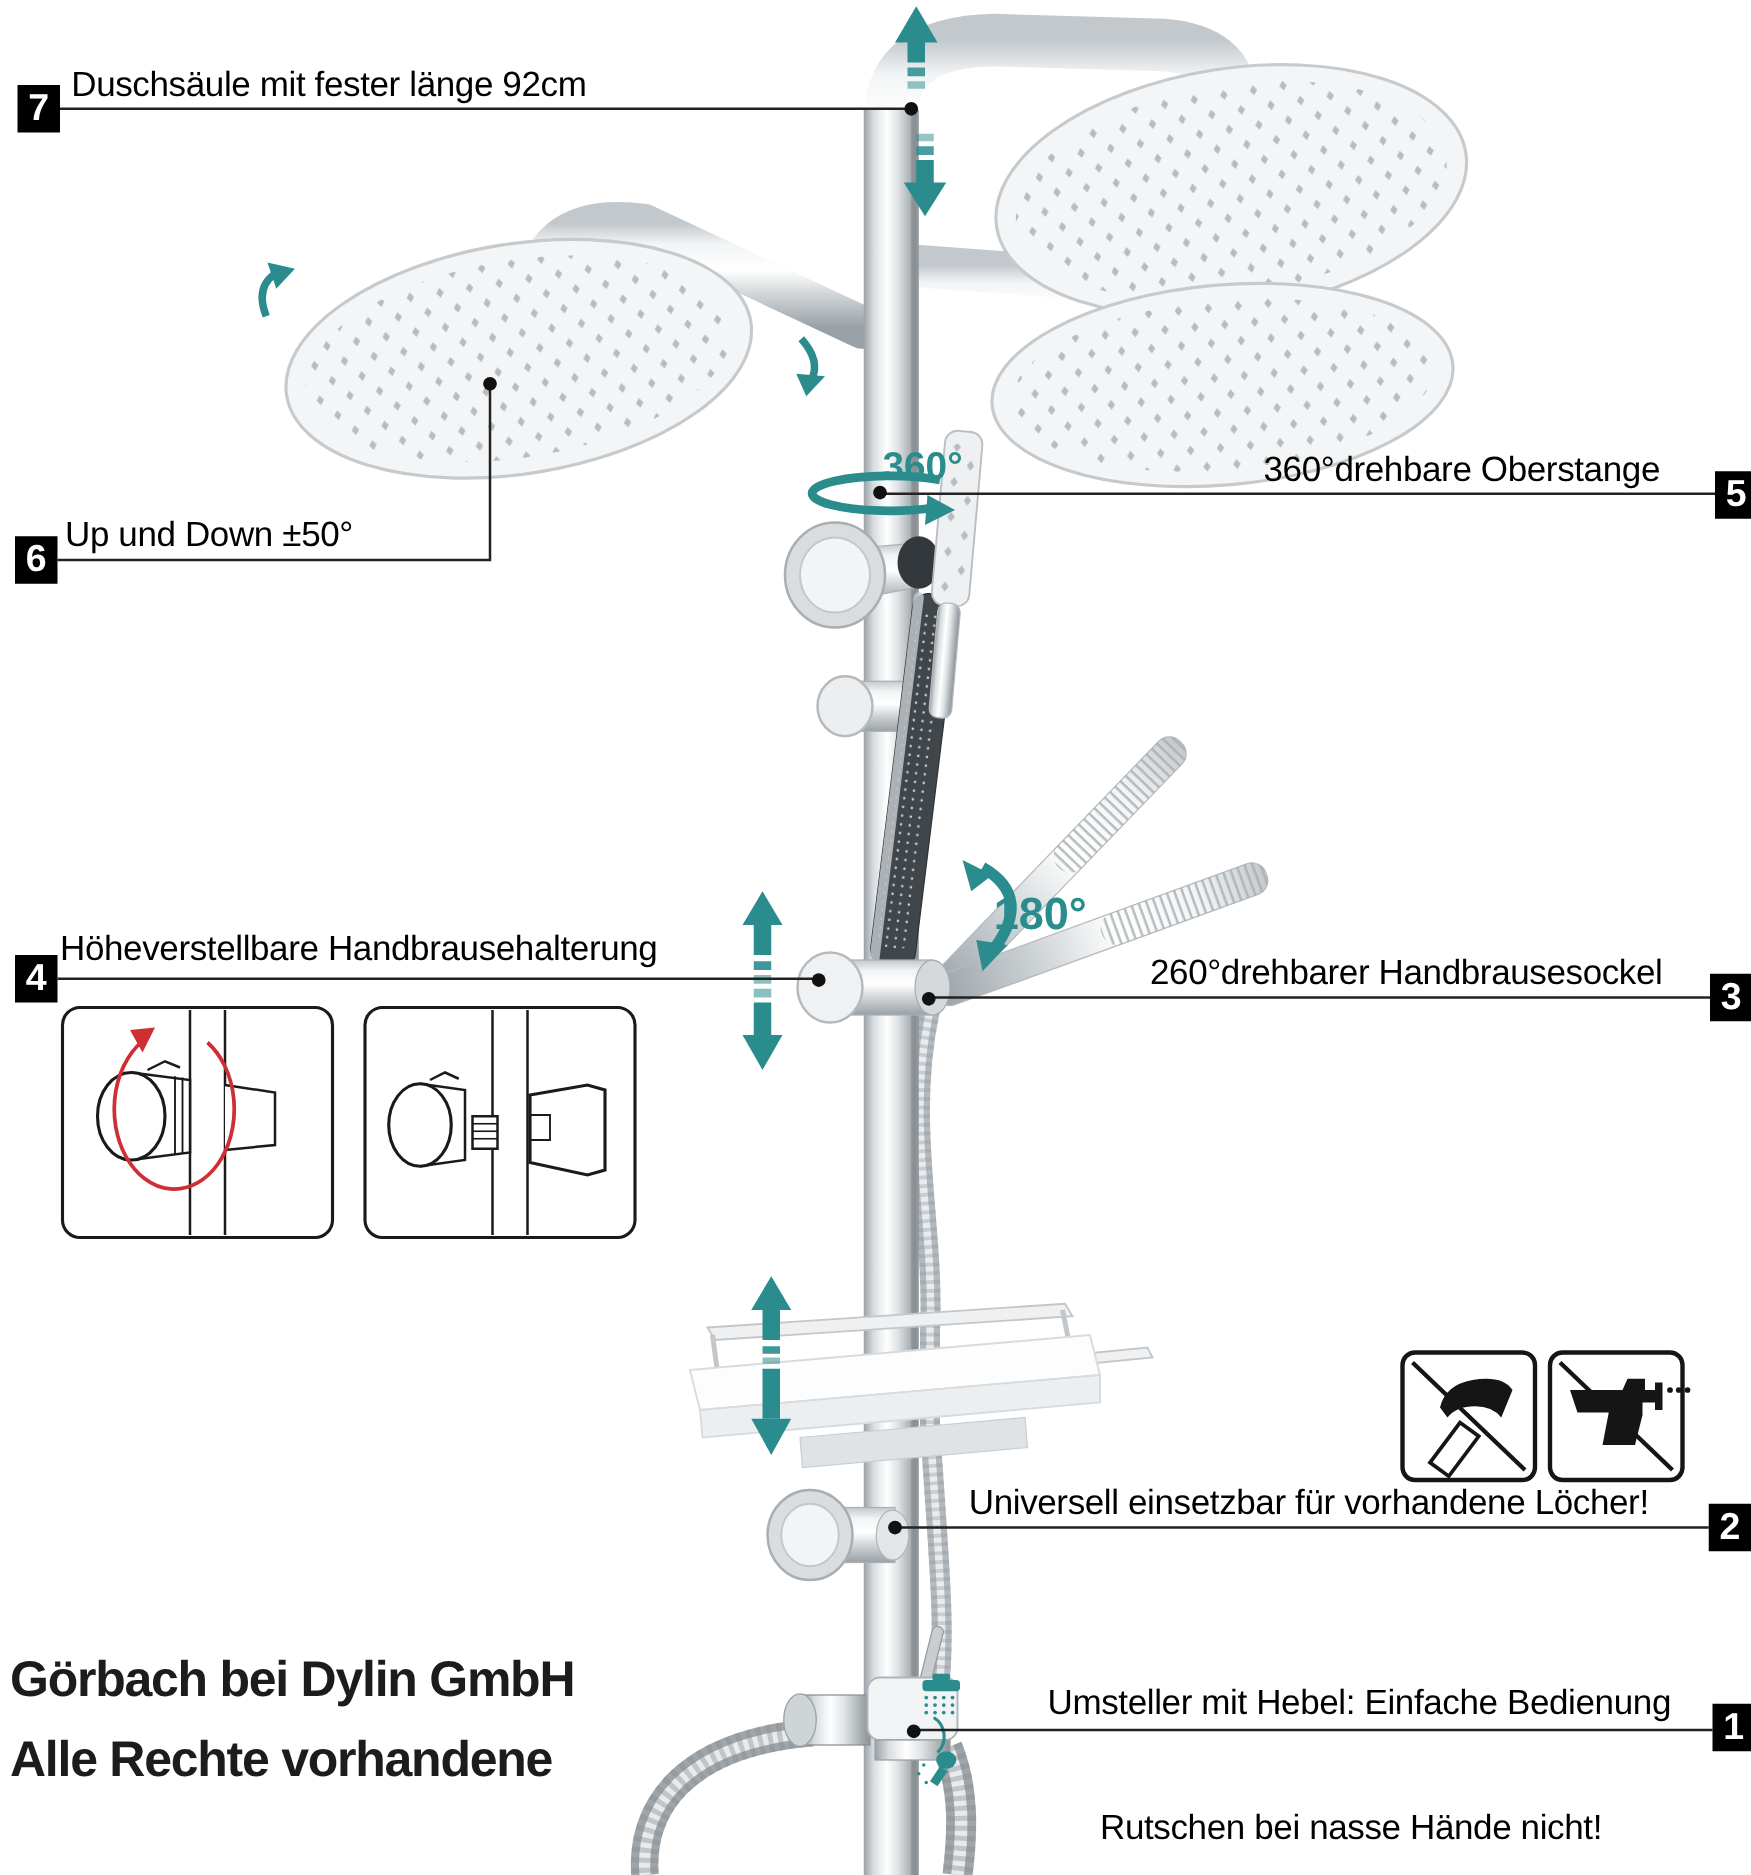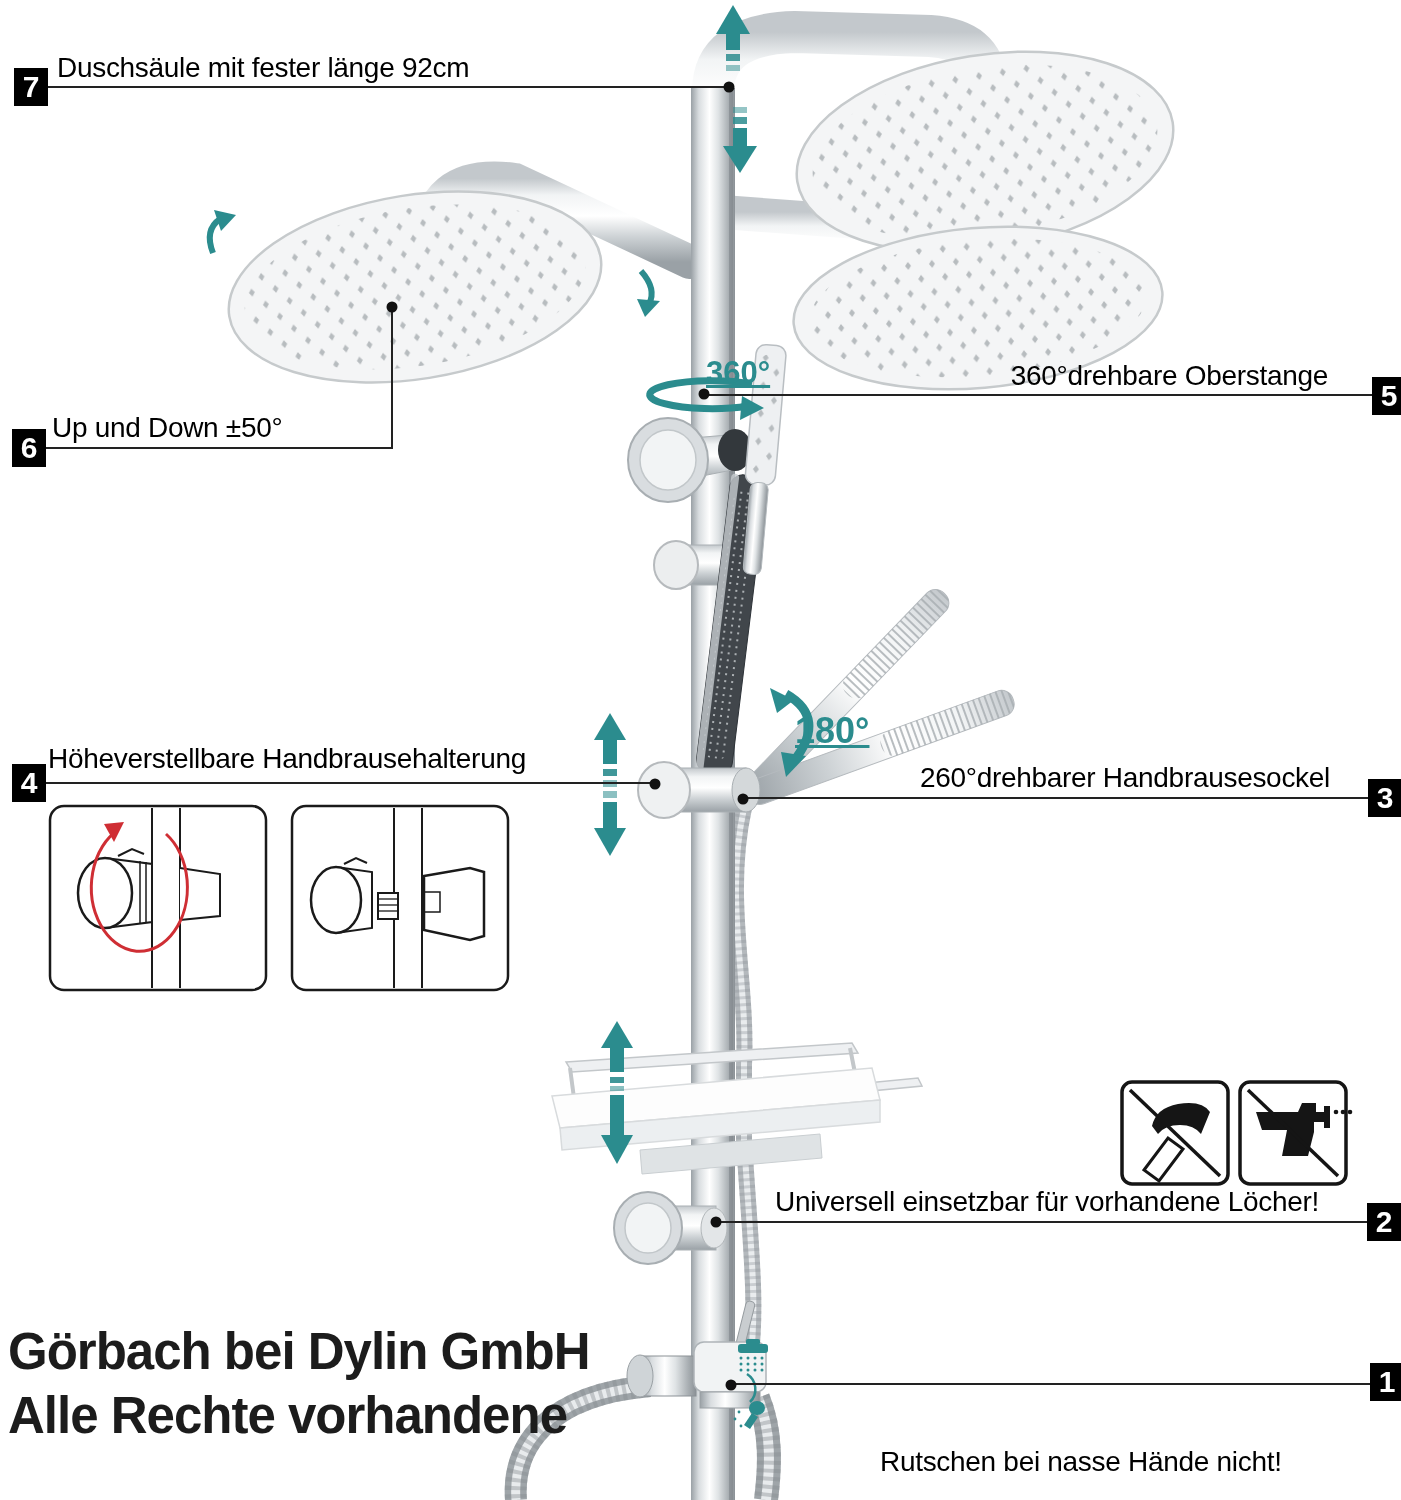--- a/index.html
+++ b/index.html
@@ -4,22 +4,22 @@
 <style>
   html,body{margin:0;padding:0;background:#ffffff;}
   #canvas{position:relative;width:1401px;height:1500px;background:#ffffff;overflow:hidden;
           font-family:"Liberation Sans",sans-serif;}
   #art{position:absolute;left:0;top:0;}
   .lbl{position:absolute;font-size:28px;letter-spacing:-0.3px;color:#000000;white-space:nowrap;}
   .lbl-right{text-align:left;}
   .numbox{position:absolute;width:34px;height:38px;background:#000;color:#fff;
           display:flex;align-items:center;justify-content:center;
           font-size:30px;font-weight:bold;}
-  .teal-note{position:absolute;color:#2b8c8e;font-weight:bold;white-space:nowrap;text-decoration:underline;}
-  .brand{position:absolute;left:8px;font-size:51px;font-weight:bold;color:#1c1c1c;
+  .teal-note{position:absolute;color:#2b8c8e;font-weight:bold;white-space:nowrap;}
+  .brand{position:absolute;left:8px;font-size:40px;font-weight:bold;color:#1c1c1c;
          letter-spacing:-1px;white-space:nowrap;}
 </style>
 </head>
 <body>
 
 <div id="canvas">
 
 <svg id="art" width="1401" height="1500" viewBox="0 0 1401 1500">
   <defs>
     <linearGradient id="gv" x1="0" y1="0" x2="1" y2="0">
@@ -307,20 +307,21 @@
 <div class="numbox" style="left:12px;top:764px">4</div>
 <div class="lbl" style="left:48px;top:743px">Höheverstellbare Handbrausehalterung</div>
 
 <div class="numbox" style="left:1368px;top:779px">3</div>
 <div class="lbl lbl-right" style="right:71px;top:762px">260°drehbarer Handbrausesockel</div>
 
 <div class="numbox" style="left:1367px;top:1203px">2</div>
 <div class="lbl" style="left:775px;top:1186px">Universell einsetzbar für vorhandene Löcher!</div>
 
 <div class="numbox" style="left:1370px;top:1363px">1</div>
+<div class="lbl" style="left:838px;top:1346px">Umsteller mit Hebel: Einfache Bedienung</div>
 <div class="lbl" style="left:880px;top:1446px">Rutschen bei nasse Hände nicht!</div>
 
 <div class="teal-note" style="left:706px;top:355px;font-size:31px">360°</div>
 <div class="teal-note" style="left:795px;top:710px;font-size:36px">180°</div>
 
 <div class="brand" style="top:1322px">Görbach bei Dylin GmbH</div>
 <div class="brand" style="top:1386px">Alle Rechte vorhandene</div>
 
 </div>
 

